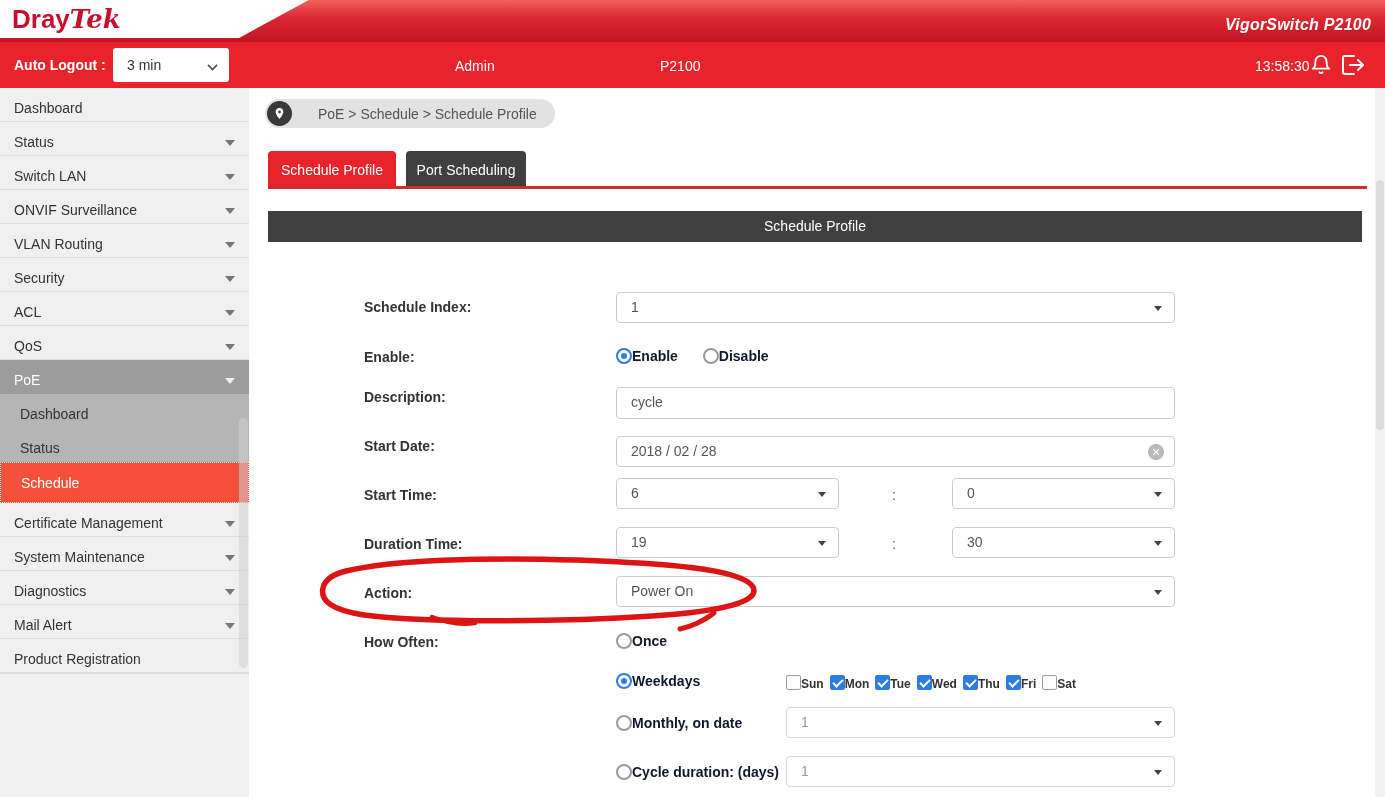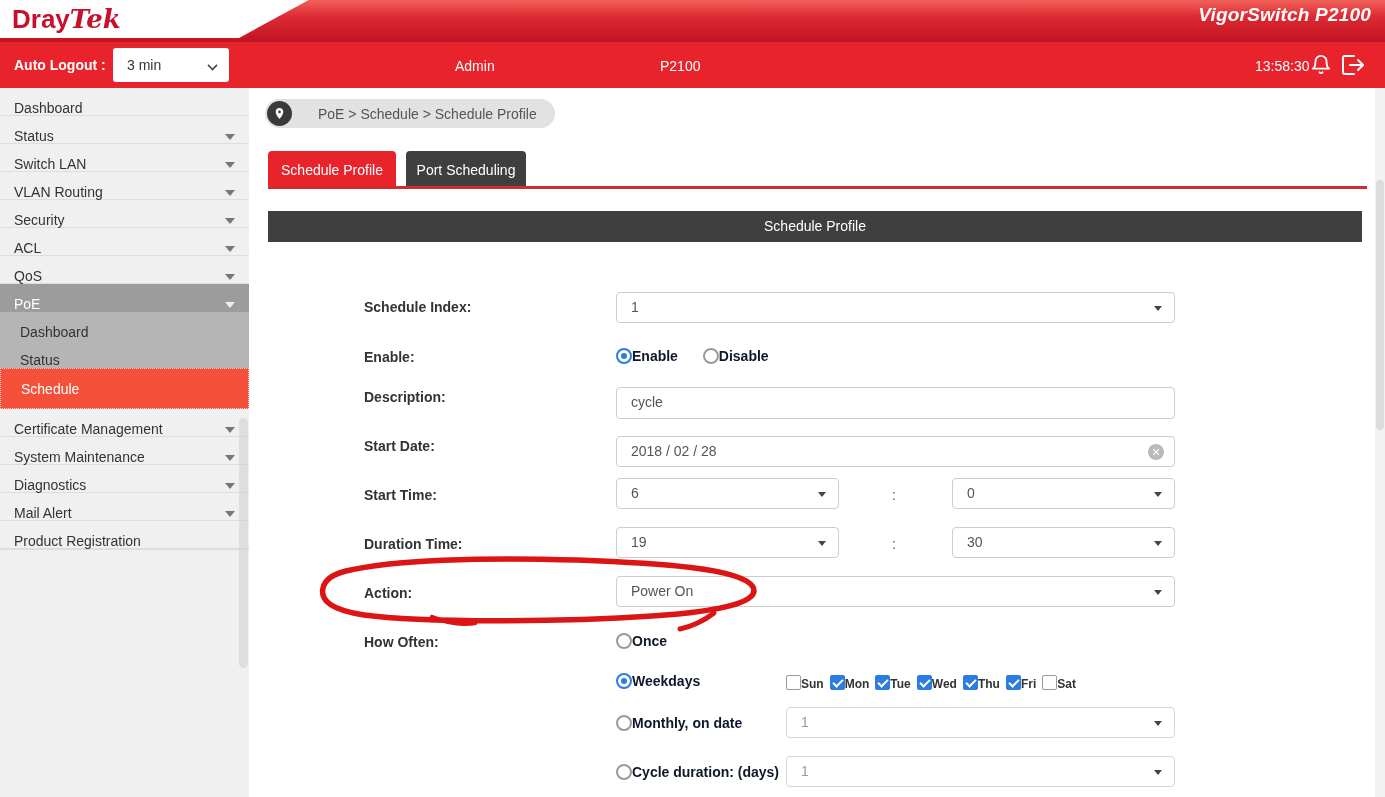--- a/index.html
+++ b/index.html
@@ -16,21 +16,21 @@
     background:linear-gradient(180deg,#f2625a 0%, #dd2a33 40%, #c01321 100%);
   }
   .logo-plate {
     position:absolute; left:0; top:0; width:332px; height:38px; background:#fff;
     clip-path:polygon(0 0, 93% 0, 72% 100%, 0 100%);
   }
   .logo-text { position:absolute; left:12px; top:4px; font-size:26px; color:#c8102e; letter-spacing:0; }
   .logo-text .dray { font-weight:bold; font-family:"Liberation Sans",sans-serif; }
   .logo-text .tek  { font-style:italic; font-family:"DejaVu Serif", serif; font-weight:bold; }
   .product-name {
-    position:absolute; right:14px; top:4px; color:#fff; font-size:19px;
+    position:absolute; right:14px; top:16px; color:#fff; font-size:16px;
     font-weight:bold; font-style:italic; letter-spacing:0.2px;
   }
 
   
   .band-toolbar {
     position:absolute; left:0; top:42px; width:1385px; height:46px; background:#e8232b;
     color:#fff;
   }
   .al-label { position:absolute; left:14px; top:15px; font-size:14px; font-weight:bold; }
   .al-select {
@@ -46,21 +46,21 @@
   .tb-model { position:absolute; left:660px; top:16px; font-size:14px; }
   .tb-time  { position:absolute; left:1245px; top:16px; font-size:14px;margin-left:10px; }
   .tb-bell  { position:absolute; left:1310px; top:12px; width:22px; height:22px; cursor:pointer; }
   .tb-logout{ position:absolute; left:1342px; top:13px; width:24px; height:20px; cursor:pointer; }
 
   
   .sidebar {
     position:absolute; left:0; top:88px; width:249px; height:709px; background:#f0f0f0;
   }
   .side-item {
-    position:relative; height:28px; line-height:41px; padding-left:14px; font-size:14px;
+    position:relative; height:34px; line-height:41px; padding-left:14px; font-size:14px;
     color:#333; border-bottom:1px solid #ddd; cursor:pointer; background:#f0f0f0;
   }
   .side-item .caret {
     position:absolute; right:14px; top:18px; width:0; height:0;
     border-left:5px solid transparent; border-right:5px solid transparent;
     border-top:6px solid #777;
   }
   .side-item.parent-active { background:#9c9c9c; color:#fff; border-bottom:1px solid #9c9c9c; }
   .side-item.parent-active .caret { border-top-color:#eee; }
   .side-item.submenu { background:#b5b5b5; color:#333; padding-left:20px; border-bottom:1px solid #b5b5b5; }
@@ -170,20 +170,21 @@
           <polyline points="16 5 21 10 16 15"></polyline>
           <line x1="8" y1="10" x2="21" y2="10"></line>
         </svg>
     </div>
   </div>
 
   <div class="sidebar">
     <div class="side-item"><span>Dashboard</span></div>
     <div class="side-item"><span>Status</span><span class="caret"></span></div>
     <div class="side-item"><span>Switch LAN</span><span class="caret"></span></div>
+    <div class="side-item"><span>ONVIF Surveillance</span><span class="caret"></span></div>
     <div class="side-item"><span>VLAN Routing</span><span class="caret"></span></div>
     <div class="side-item"><span>Security</span><span class="caret"></span></div>
     <div class="side-item"><span>ACL</span><span class="caret"></span></div>
     <div class="side-item"><span>QoS</span><span class="caret"></span></div>
     <div class="side-item parent-active"><span>PoE</span><span class="caret"></span></div>
     <div class="side-item submenu"><span>Dashboard</span></div>
     <div class="side-item submenu"><span>Status</span></div>
     <div class="side-item submenu selected"><span>Schedule</span></div>
     <div class="side-item"><span>Certificate Management</span><span class="caret"></span></div>
     <div class="side-item"><span>System Maintenance</span><span class="caret"></span></div>

